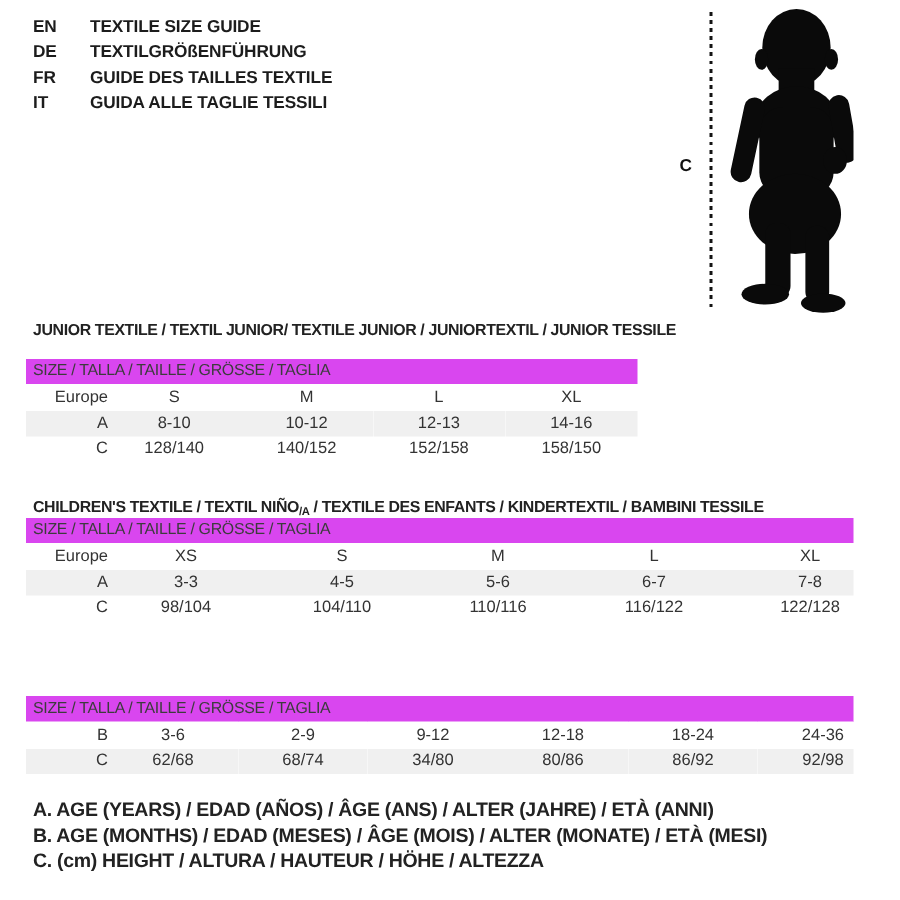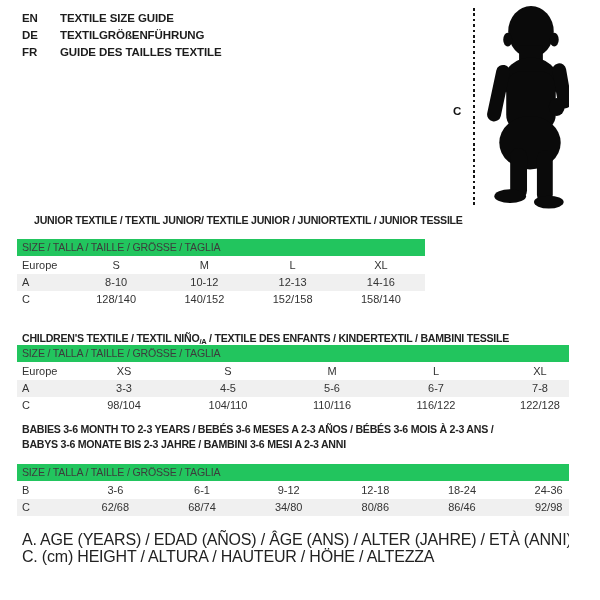--- a/index.html
+++ b/index.html
@@ -12,55 +12,58 @@
   .lang-code{display:inline-block;width:38px;}
 
   
   .measure-line{position:absolute;left:473px;top:8px;width:2.4px;height:198px;
     background:repeating-linear-gradient(to bottom,#141414 0 2.6px,transparent 2.6px 5.4px);}
   .measure-label{position:absolute;left:453px;top:105px;font-weight:bold;font-size:11.5px;color:#111;}
   .baby-svg{position:absolute;left:479px;top:2px;}
 
   
   .sec-title{position:absolute;font-weight:bold;font-size:10.6px;letter-spacing:-0.25px;color:#222;white-space:nowrap;}
-  .t1-title{left:34px;top:214px;}
+  .t1-title{left:22px;top:214px;}
   .t2-title{left:22px;top:332px;}
   .t3-title{left:22px;top:422px;line-height:15px;}
   .sub{font-size:7.5px;vertical-align:-2px;}
 
   
   table.size{position:absolute;border-collapse:collapse;table-layout:fixed;font-size:11px;color:#333;}
   .t1{left:17px;top:239px;width:408px;}
   .t2{left:17px;top:345px;width:575px;}
   .t3{left:17px;top:464px;width:575px;}
   table.size td{height:17px;padding:0;text-align:center;vertical-align:middle;line-height:17px;overflow:hidden;}
-  table.size td.lbl{text-align:left;padding-left:5px;}
-  tr.bar td{background:#22c55e;text-align:left;padding-left:5px;color:#3c3c3c;
+  table.size td.lbl{text-align:right;padding-left:5px;}
+  tr.bar td{background:#d946ef;text-align:left;padding-left:5px;color:#3c3c3c;
     font-size:10.6px;letter-spacing:-0.2px;border-bottom:1px solid #fff;}
   tr.shaded td{background:#f0f0f0;}
   col.lc{width:55px;}
 
   
-  .notes{position:absolute;left:22px;top:531px;font-weight:normal;font-size:16px;line-height:17px;
+  .notes{position:absolute;left:22px;top:531px;font-weight:bold;font-size:13px;line-height:17px;
     letter-spacing:-0.2px;color:#222;white-space:nowrap;}
 </style>
 </head>
 <body>
 
 <div class="canvas">
 
   <div class="lang-block">
     <div class="lang-row">
       <span class="lang-code">EN</span><span>TEXTILE SIZE GUIDE</span>
     </div>
     <div class="lang-row">
       <span class="lang-code">DE</span><span>TEXTILGRÖßENFÜHRUNG</span>
     </div>
     <div class="lang-row">
       <span class="lang-code">FR</span><span>GUIDE DES TAILLES TEXTILE</span>
+    </div>
+    <div class="lang-row">
+      <span class="lang-code">IT</span><span>GUIDA ALLE TAGLIE TESSILI</span>
     </div>
   </div>
 
   <div class="measure-line"></div>
   <div class="measure-label">C</div>
   <svg class="baby-svg" width="100" height="208" viewBox="0 0 100 210" fill="#0a0a0a">
     <ellipse cx="52" cy="30" rx="23" ry="26"></ellipse>
     <ellipse cx="28.5" cy="38" rx="4.5" ry="7"></ellipse>
     <ellipse cx="75.5" cy="38" rx="4.5" ry="7"></ellipse>
     <rect x="40" y="44" width="24" height="20"></rect>
@@ -101,21 +104,21 @@
       <td>8-10</td>
       <td>10-12</td>
       <td>12-13</td>
       <td>14-16</td>
     </tr>
     <tr>
       <td class="lbl">C</td>
       <td>128/140</td>
       <td>140/152</td>
       <td>152/158</td>
-      <td>158/140</td>
+      <td>158/150</td>
     </tr>
   </tbody>
     </table>
 
   <div class="sec-title t2-title">
     <span>CHILDREN'S TEXTILE / TEXTIL NIÑO</span><span class="sub">/A</span><span> / TEXTILE DES ENFANTS / KINDERTEXTIL / BAMBINI TESSILE</span>
   </div>
   <table class="size t2">
     <colgroup>
         <col class="lc">
@@ -149,57 +152,54 @@
       <td class="lbl">C</td>
       <td>98/104</td>
       <td>104/110</td>
       <td>110/116</td>
       <td>116/122</td>
       <td>122/128</td>
     </tr>
   </tbody>
     </table>
 
-  <div class="sec-title t3-title">
-    <div>BABIES 3-6 MONTH TO 2-3 YEARS / BEBÉS 3-6 MESES A 2-3 AÑOS / BÉBÉS 3-6 MOIS À 2-3 ANS /</div>
-    <div>BABYS 3-6 MONATE BIS 2-3 JAHRE / BAMBINI 3-6 MESI A 2-3 ANNI</div>
-  </div>
   <table class="size t3">
     <colgroup>
         <col class="lc">
         <col>
         <col>
         <col>
         <col>
         <col>
         <col>
       </colgroup>
     <tbody>
         <tr class="bar">
       <td colspan="7">SIZE / TALLA / TAILLE / GRÖSSE / TAGLIA</td>
     </tr>
     <tr>
       <td class="lbl">B</td>
       <td>3-6</td>
-      <td>6-1</td>
+      <td>2-9</td>
       <td>9-12</td>
       <td>12-18</td>
       <td>18-24</td>
       <td>24-36</td>
     </tr>
     <tr class="shaded">
       <td class="lbl">C</td>
       <td>62/68</td>
       <td>68/74</td>
       <td>34/80</td>
       <td>80/86</td>
-      <td>86/46</td>
+      <td>86/92</td>
       <td>92/98</td>
     </tr>
   </tbody>
     </table>
 
   <div class="notes">
     <div>A. AGE (YEARS) / EDAD (AÑOS) / ÂGE (ANS) / ALTER (JAHRE) / ETÀ (ANNI)</div>
+    <div>B. AGE (MONTHS) / EDAD (MESES) / ÂGE (MOIS) / ALTER (MONATE) / ETÀ (MESI)</div>
     <div>C. (cm) HEIGHT / ALTURA / HAUTEUR / HÖHE / ALTEZZA</div>
   </div>
 
 </div>
 
 </body></html>

